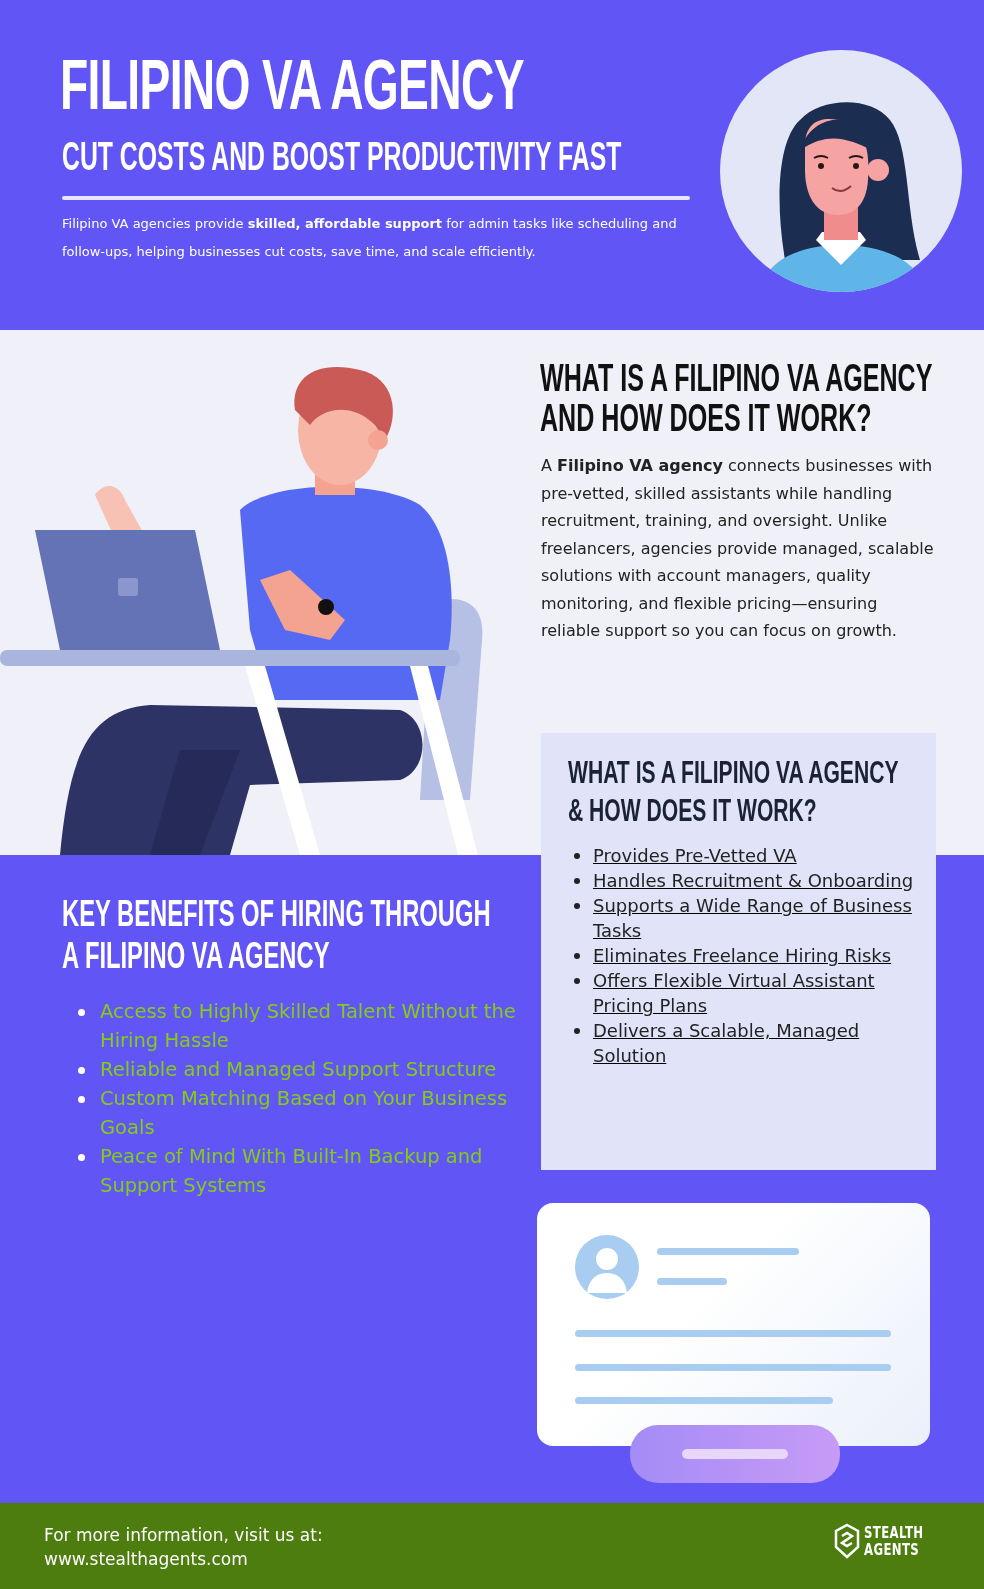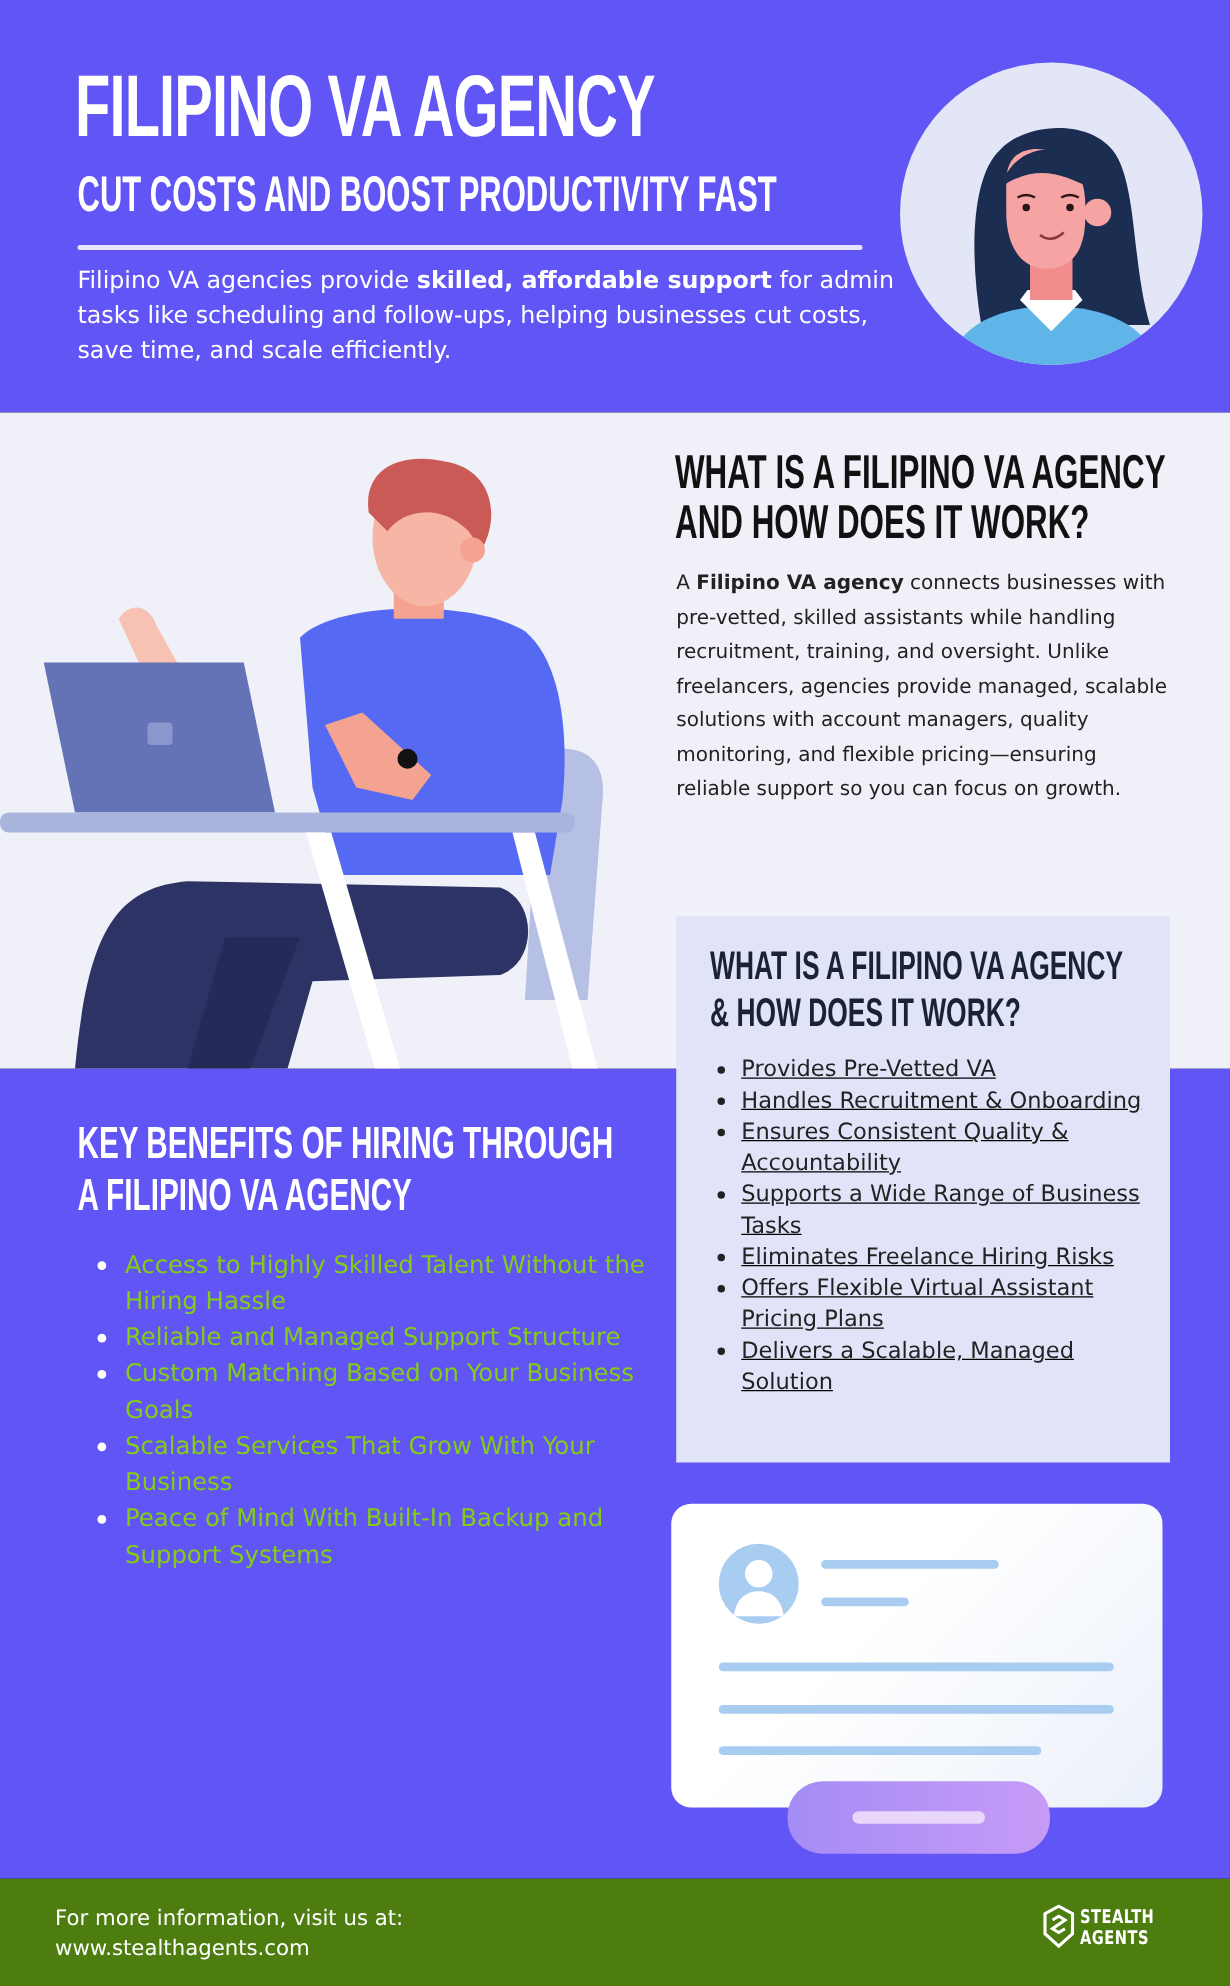--- a/index.html
+++ b/index.html
@@ -5,21 +5,21 @@
   * { box-sizing: border-box; margin: 0; padding: 0; }
   html, body { width: 984px; height: 1589px; overflow: hidden; background: #000; }
   body { font-family: "DejaVu Sans", sans-serif; position: relative; }
   .cond { font-family: "Liberation Sans", sans-serif; font-weight: bold; transform-origin: left top; display: inline-block; white-space: nowrap; }
 
   
   .header { position: absolute; left: 0; top: 0; width: 984px; height: 330px; background: #6156f5; }
   .title { position: absolute; left: 60px; top: 50px; color: #fff; font-size: 70px; letter-spacing: -1px; transform: scaleX(0.66); line-height: 1; }
   .subtitle { position: absolute; left: 62px; top: 136px; color: #fff; font-size: 40px; transform: scaleX(0.62); line-height: 1; }
   .hr { position: absolute; left: 62px; top: 196px; width: 628px; height: 4px; background: #e7e5ff; border-radius: 2px; }
-  .intro { position: absolute; left: 62px; top: 210px; width: 660px; color: #fff; font-size: 19px; line-height: 28px; }
+  .intro { position: absolute; left: 62px; top: 210px; width: 660px; color: #fff; font-size: 13px; line-height: 28px; }
   .intro b { font-weight: bold; }
   .avatar { position: absolute; left: 720px; top: 50px; width: 242px; height: 242px; border-radius: 50%; background: #e3e6f7; overflow: hidden; }
 
   
   .mid { position: absolute; left: 0; top: 330px; width: 984px; height: 525px; background: #eff0f8; }
   .illus { position: absolute; left: 0; top: 330px; width: 520px; height: 525px; }
   .h2dark { position: absolute; left: 540px; top: 358px; color: #111; font-size: 38px; line-height: 40px; transform: scaleX(0.66); }
   .body-text { position: absolute; left: 541px; top: 452px; width: 400px; color: #222; font-size: 16px; line-height: 27.5px; }
   .body-text b { font-weight: bold; }
 
@@ -118,36 +118,34 @@
 <div class="lower"></div>
 
 <div class="infobox"></div>
 <div class="cond h3dark">
   <div>WHAT IS A FILIPINO VA AGENCY</div>
   <div>&amp; HOW DOES IT WORK?</div>
 </div>
 <ul class="steps">
   <li>Provides Pre-Vetted VA</li>
   <li>Handles Recruitment &amp; Onboarding</li>
-  <li>Ensures Consistent Quality &amp; Accountability</li>
   <li>Supports a Wide Range of Business Tasks</li>
   <li>Eliminates Freelance Hiring Risks</li>
   <li>Offers Flexible Virtual Assistant Pricing Plans</li>
   <li>Delivers a Scalable, Managed Solution</li>
 </ul>
 
 <div class="cond h2white">
   <div>KEY BENEFITS OF HIRING THROUGH</div>
   <div>A FILIPINO VA AGENCY</div>
 </div>
 <ul class="benefits">
   <li>Access to Highly Skilled Talent Without the Hiring Hassle</li>
   <li>Reliable and Managed Support Structure</li>
   <li>Custom Matching Based on Your Business Goals</li>
-  <li>Scalable Services That Grow With Your Business</li>
   <li>Peace of Mind With Built-In Backup and Support Systems</li>
 </ul>
 
 <div class="card">
   <div class="card-avatar">
     <svg width="64" height="64" viewBox="0 0 64 64">
       <circle cx="32" cy="24" r="11" fill="#fff"></circle>
       <path d="M12 58 C14 42 24 38 32 38 C40 38 50 42 52 58 Z" fill="#fff"></path>
     </svg>
   </div>

